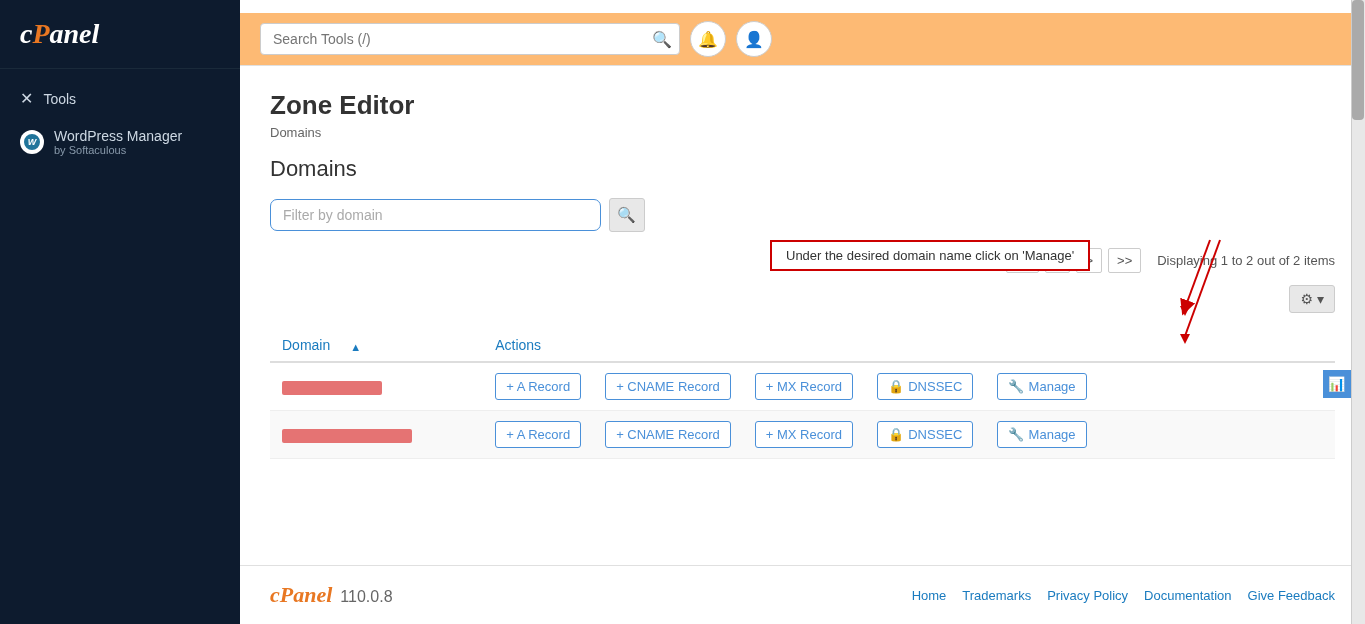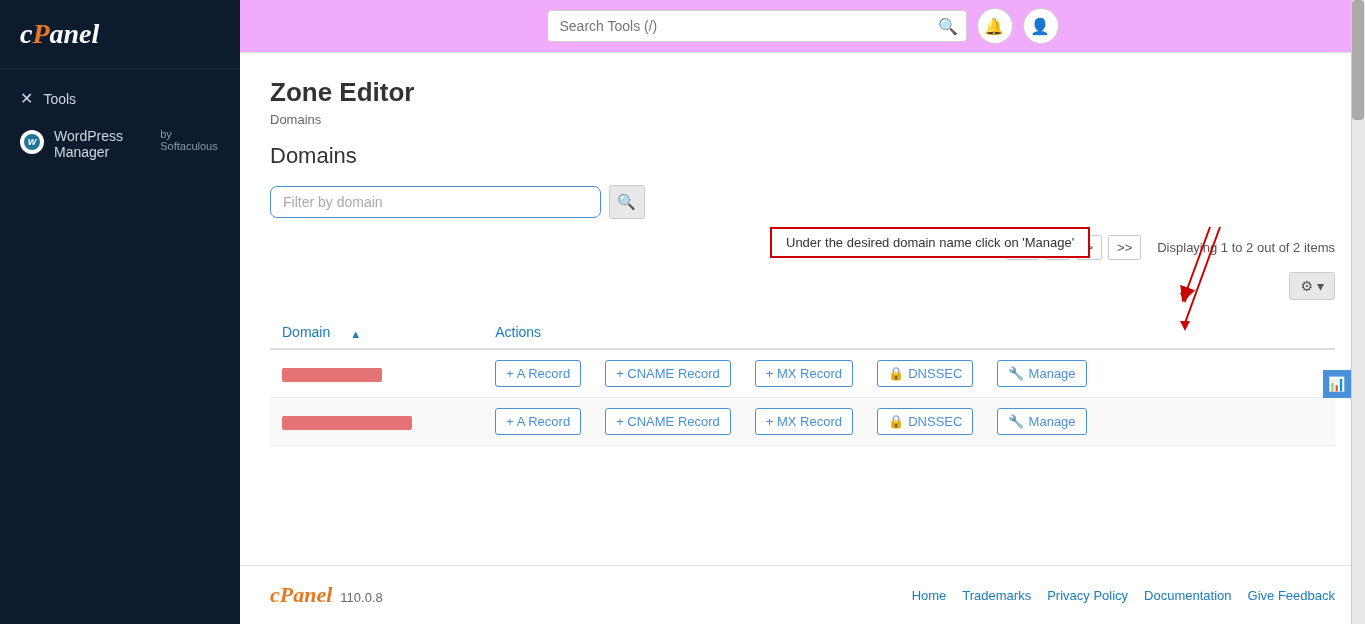--- a/index.html
+++ b/index.html
@@ -43,43 +43,44 @@
       display: flex;
       align-items: flex-start;
       padding: 10px 20px;
       cursor: pointer;
       color: #cdd8e3;
       gap: 10px;
     }
     .wp-icon { width: 24px; height: 24px; border-radius: 50%; background: #fff; display: flex; align-items: center; justify-content: center; flex-shrink: 0; margin-top: 2px; }
     .wp-icon-inner { width: 16px; height: 16px; border-radius: 50%; border: 2px solid #21759b; background: #21759b; display: flex; align-items: center; justify-content: center; }
     .wp-icon-inner::after { content: 'W'; color: #fff; font-size: 9px; font-weight: bold; font-style: italic; }
-    .wp-labels { display: flex; flex-direction: row; }
+    .wp-labels { display: flex; flex-direction: column; }
     .wp-main-label { font-size: 14px; color: #cdd8e3; }
     .wp-sub-label { font-size: 11px; color: #8899aa; }
 
     
     .main {
       flex: 1;
       background: #fff;
       overflow-y: auto;
       display: flex;
       flex-direction: column;
     }
 
     
     .topbar {
-      background: #f0abfc;
+      background: #fdba74;
       border-bottom: 1px solid #e0e0e0;
       padding: 8px 20px;
       display: flex;
       align-items: center;
-      justify-content: center;
+      justify-content: flex-start;
       gap: 10px;
       min-height: 52px;
+      margin-top: 13px;
     }
     .search-wrap {
       position: relative;
       flex: 1;
       max-width: 420px;
     }
     .search-input {
       width: 100%;
       padding: 7px 36px 7px 12px;
       border: 1px solid #ccc;
@@ -291,21 +292,21 @@
       background: #fff;
     }
     .footer-logo .logo-text {
       font-size: 22px;
       font-weight: bold;
       color: #e87722;
       font-family: Georgia, serif;
       font-style: italic;
     }
     .footer-version {
-      font-size: 13px;
+      font-size: 16px;
       color: #666;
       margin-left: 4px;
     }
     .footer-links {
       display: flex;
       gap: 16px;
     }
     .footer-link {
       color: #1a7bbf;
       text-decoration: none;

